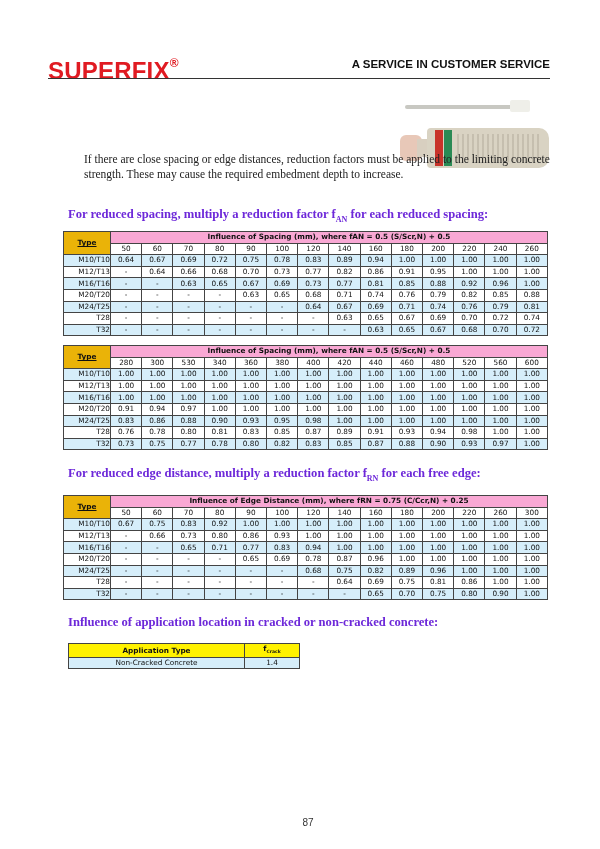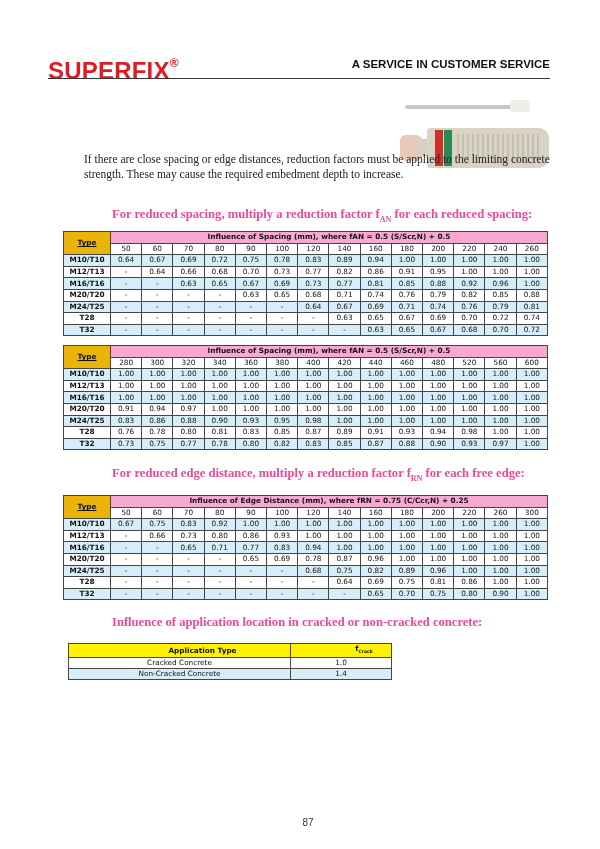--- a/index.html
+++ b/index.html
@@ -13,35 +13,35 @@
   .nozzle { position:absolute; left:10px; top:10px; width:110px; height:4px; background:#c8c8c2; border-radius:2px; }
   .nozzle-tip { position:absolute; left:115px; top:5px; width:20px; height:12px; background:#efefe9; border-radius:2px; }
   .cap { position:absolute; left:5px; top:40px; width:22px; height:26px; background:#e8c8b8; border-radius:6px; }
   .neck { position:absolute; left:22px; top:44px; width:12px; height:18px; background:#d8cfc0; }
   .cart { position:absolute; left:32px; top:33px; width:122px; height:40px; background:#d9d3c3; border-radius:4px 10px 10px 4px; overflow:hidden; }
   .cart-label-red { position:absolute; left:8px; top:2px; width:8px; height:36px; background:#c8332a; }
   .cart-label-green { position:absolute; left:17px; top:2px; width:8px; height:36px; background:#2a8a55; }
   .cart-text { position:absolute; left:30px; top:6px; width:85px; height:28px; background:repeating-linear-gradient(90deg,#bdb6a6 0 2px,#d9d3c3 2px 5px); opacity:.7; }
 
   .intro { position:absolute; left:84px; top:152px; width:478px; font-family:"Liberation Serif", serif; font-size:11.5px; line-height:15px; color:#222; }
-  .heading { position:absolute; left:68px; font-family:"Liberation Serif", serif; font-weight:bold; font-size:12.6px; color:#ec4899;margin-left:44px; }
+  .heading { position:absolute; left:68px; font-family:"Liberation Serif", serif; font-weight:bold; font-size:12.6px; color:#6d28d9; }
   .heading sub { font-size:8px; }
 
   table.dt { position:absolute; border-collapse:collapse; font-family:"DejaVu Sans", sans-serif; font-size:7.3px; color:#111; table-layout:fixed; border:1.5px solid #222; }
   table.dt td, table.dt th { border:1px solid #444; text-align:center; padding:0; height:10.6px; line-height:10px; font-weight:normal; }
   table.dt th.type { background:#eab308; font-weight:bold; width:46px;text-decoration:underline; }
   table.dt th.title { background:#f9a8d4; font-weight:bold; }
   table.dt tr.hdr th { background:#fff;margin-left:6px; }
   table.dt tr.odd td { background:#d6eefa; }
   table.dt tr.even td { background:#ffffff; }
-  table.dt td.rowlabel { font-weight:bold; }
+  table.dt td.rowlabel { font-weight:normal;text-align:right; }
 
   table.ct { position:absolute; left:68px; top:643px; border-collapse:collapse; font-family:"DejaVu Sans", sans-serif; font-size:7.3px; border:1.5px solid #222; }
   table.ct td, table.ct th { border:1px solid #444; text-align:center; height:10px; line-height:10px; padding:0; }
-  table.ct th { background:#fff200; font-weight:bold;padding-left:46px; }
+  table.ct th { background:#fff200; font-weight:bold; }
   table.ct tr.r0 td { background:#fff; }
   table.ct tr.r1 td { background:#d6eefa; }
   table.ct sub { font-size:4.5px; }
 
   .pageno { position:absolute; left:0; right:0; top:817px; text-align:center; font-size:10px; color:#333;margin-left:16px; }
 </style>
 </head>
 <body>
 
 <div class="logo"><span>SUPERFIX</span><sup>®</sup></div>
@@ -209,21 +209,21 @@
   </table>
 <table class="dt" id="t2" style="left:63px; top:345px; width:485px;">
     <tbody>
       <tr>
         <th class="type" rowspan="2">Type</th>
         <th class="title" colspan="14">Influence of Spacing (mm), where fAN = 0.5 (S/Scr,N) + 0.5</th>
       </tr>
       <tr class="hdr">
         <th>280</th>
         <th>300</th>
-        <th>320</th>
+        <th>530</th>
         <th>340</th>
         <th>360</th>
         <th>380</th>
         <th>400</th>
         <th>420</th>
         <th>440</th>
         <th>460</th>
         <th>480</th>
         <th>520</th>
         <th>560</th>
@@ -498,24 +498,20 @@
   </table>
 
 <div class="heading" style="top:615px;">Influence of application location in cracked or non-cracked concrete:</div>
 
 <table class="ct">
   <tbody>
       <tr>
     <th style="width:175px;">Application Type</th>
     <th style="width:54px;"><span>f</span><sub>Crack</sub></th>
   </tr>
-  <tr class="r0">
-    <td>Cracked Concrete</td>
-    <td>1.0</td>
-  </tr>
   <tr class="r1">
     <td>Non-Cracked Concrete</td>
     <td>1.4</td>
   </tr>
 </tbody>
   </table>
 
 <div class="pageno">87</div>
 
 </body></html>

